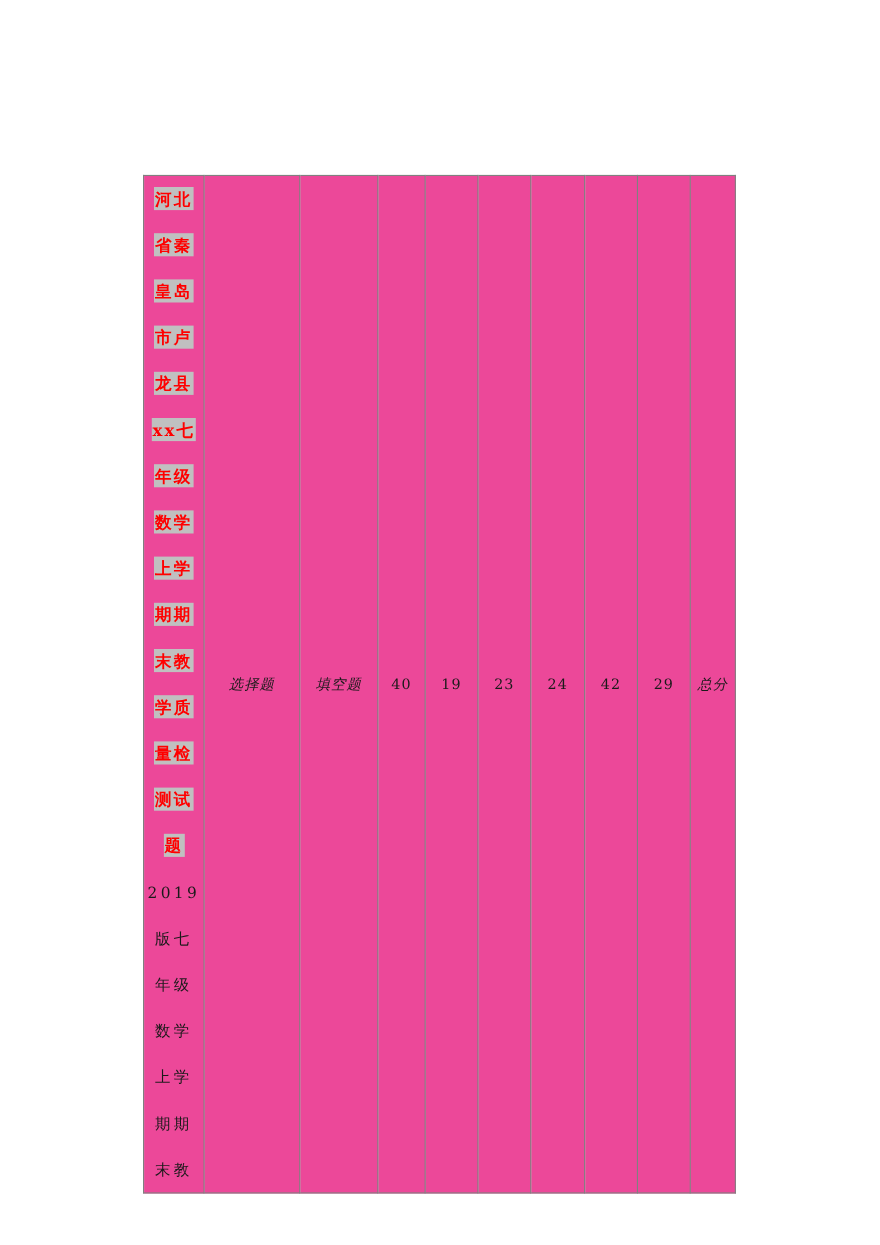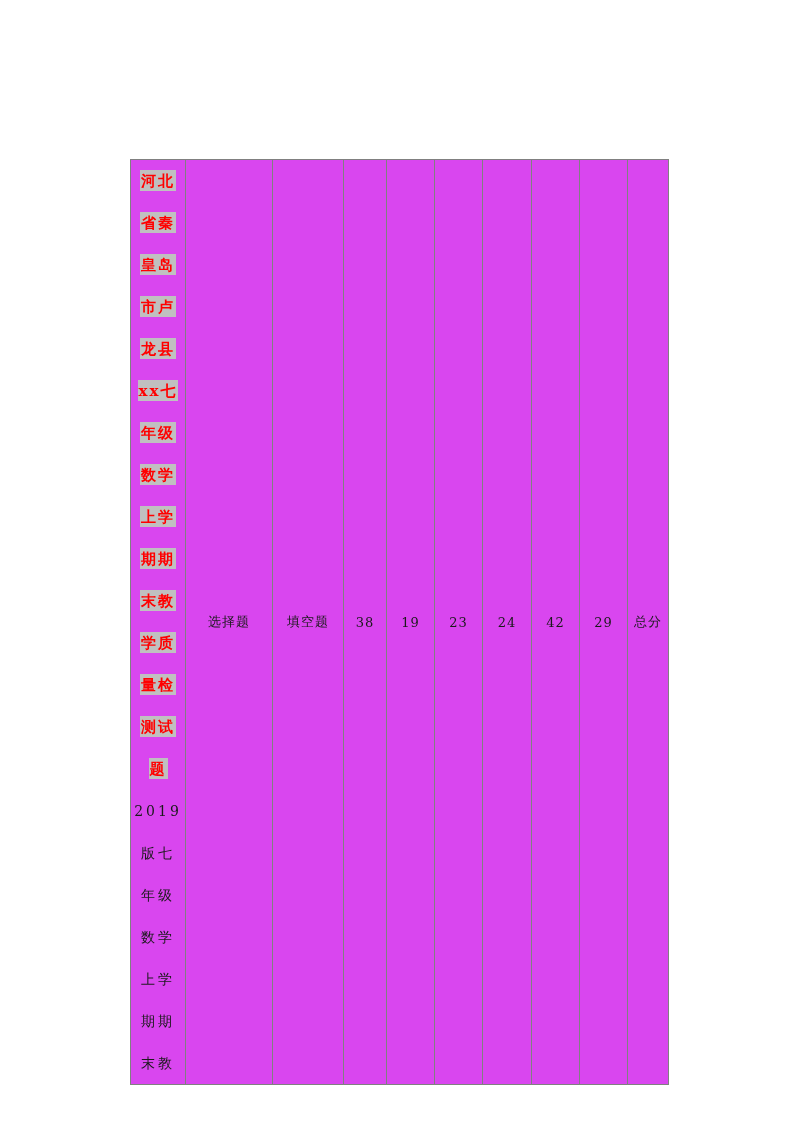--- a/index.html
+++ b/index.html
@@ -38,21 +38,21 @@
   }
   #score-table td {
     border: 1px solid #808080;
     padding: 0;
     vertical-align: middle;
     text-align: center;
     font-family: "DejaVu Serif", "Liberation Serif", serif;
     font-size: 13px;
     color: #1a1a1a;
     letter-spacing: 1px;
-    background: #d946ef;
+    background: #ec4899;
   }
 
   
   td.title-col {
     vertical-align: top;
     text-align: center;
     padding-top: 3px;
     line-height: 42px;
   }
   .title-line {
@@ -72,20 +72,21 @@
   .title-line > span.plain {
     color: #1a1a1a;
     font-weight: normal;
     letter-spacing: 3px;
     font-size: 14px;
   }
 
   .label-cell {
     font-size: 14px;
     letter-spacing: 2px;
+    font-style: italic;
   }
   .num-cell {
     font-size: 14px;
     letter-spacing: 0;
   }
 </style>
 </head>
 <body>
 
 <div id="page">
@@ -126,21 +127,21 @@
           <span class="title-line"><span class="plain">版七</span></span>
           <span class="title-line"><span class="plain">年级</span></span>
           <span class="title-line"><span class="plain">数学</span></span>
           <span class="title-line"><span class="plain">上学</span></span>
           <span class="title-line"><span class="plain">期期</span></span>
           <span class="title-line"><span class="plain">末教</span></span>
         </td>
 
         <td class="label-cell">选择题</td>
         <td class="label-cell">填空题</td>
-        <td class="num-cell">38</td>
+        <td class="num-cell">40</td>
         <td class="num-cell">19</td>
         <td class="num-cell">23</td>
         <td class="num-cell">24</td>
         <td class="num-cell">42</td>
         <td class="num-cell">29</td>
         <td class="label-cell">总分</td>
 
       </tr>
     </tbody>
   </table>

